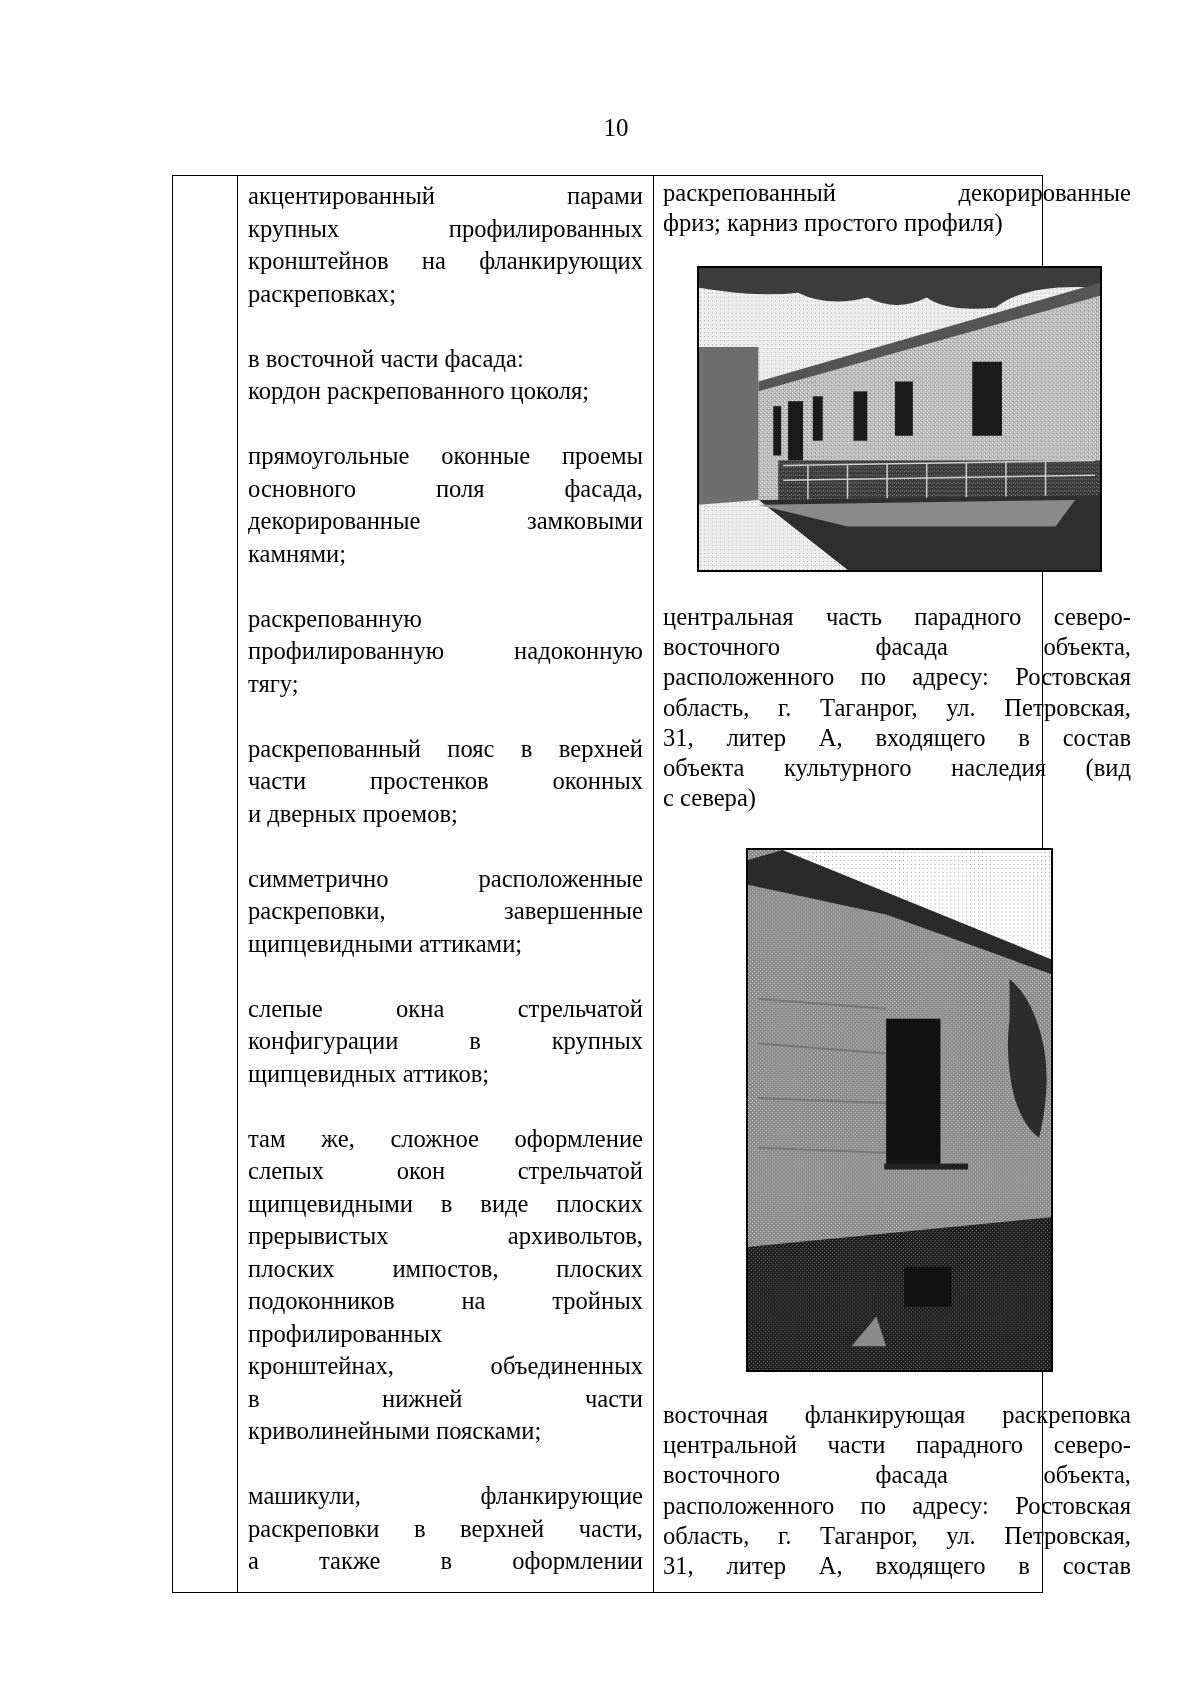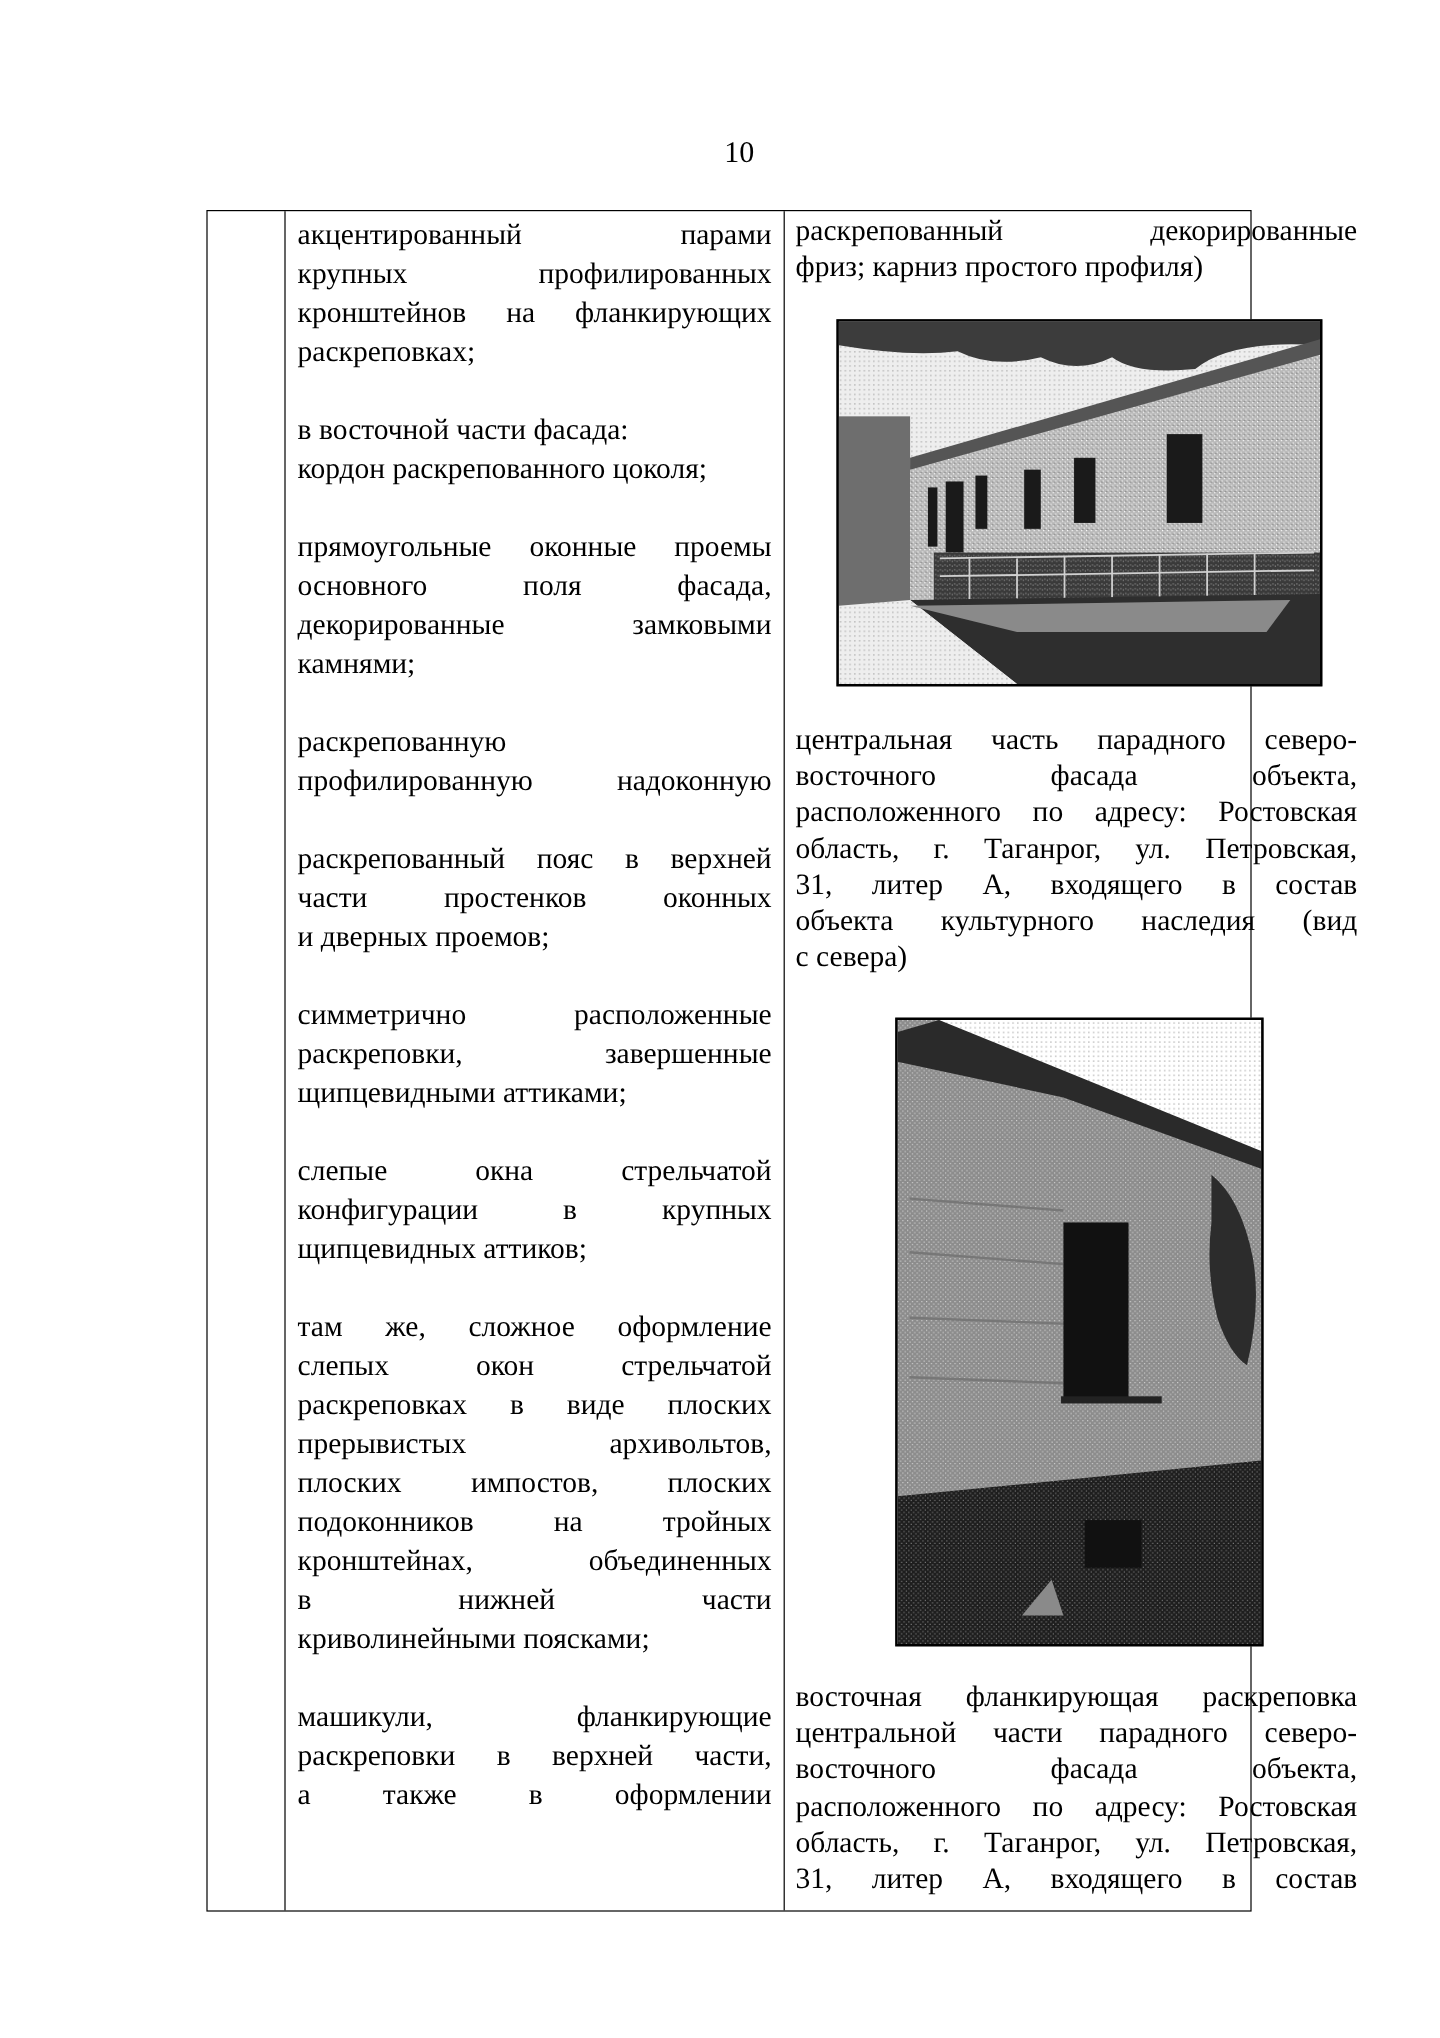--- a/index.html
+++ b/index.html
@@ -69,20 +69,21 @@
     <div class="para">
       <span class="line">прямоугольные оконные проемы</span>
       <span class="line">основного поля фасада,</span>
       <span class="line">декорированные замковыми</span>
       <span class="line last">камнями;</span>
     </div>
 
     <div class="para">
       <span class="line last">раскрепованную</span>
       <span class="line">профилированную надоконную</span>
+      <span class="line last">тягу;</span>
     </div>
 
     <div class="para">
       <span class="line">раскрепованный пояс в верхней</span>
       <span class="line">части простенков оконных</span>
       <span class="line last">и дверных проемов;</span>
     </div>
 
     <div class="para">
       <span class="line">симметрично расположенные</span>
@@ -92,24 +93,25 @@
 
     <div class="para">
       <span class="line">слепые окна стрельчатой</span>
       <span class="line">конфигурации в крупных</span>
       <span class="line last">щипцевидных аттиков;</span>
     </div>
 
     <div class="para">
       <span class="line">там же, сложное оформление</span>
       <span class="line">слепых окон стрельчатой</span>
-      <span class="line">раскреповках в виде плоских</span>
+      <span class="line">щипцевидными в виде плоских</span>
       <span class="line">прерывистых архивольтов,</span>
       <span class="line">плоских импостов, плоских</span>
       <span class="line">подоконников на тройных</span>
+      <span class="line last">профилированных</span>
       <span class="line">кронштейнах, объединенных</span>
       <span class="line">в нижней части</span>
       <span class="line last">криволинейными поясками;</span>
     </div>
 
     <div class="para">
       <span class="line">машикули, фланкирующие</span>
       <span class="line">раскреповки в верхней части,</span>
       <span class="line">а также в оформлении</span>
     </div>

